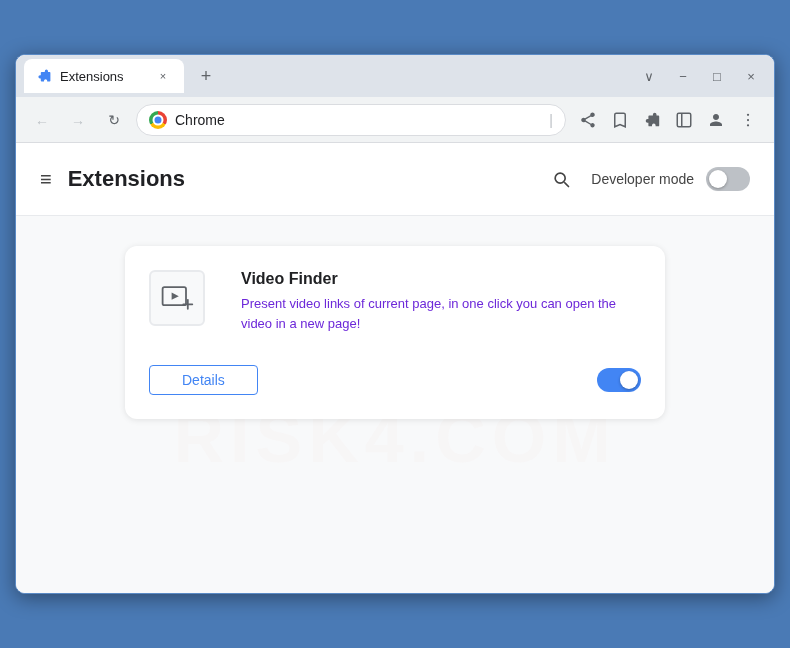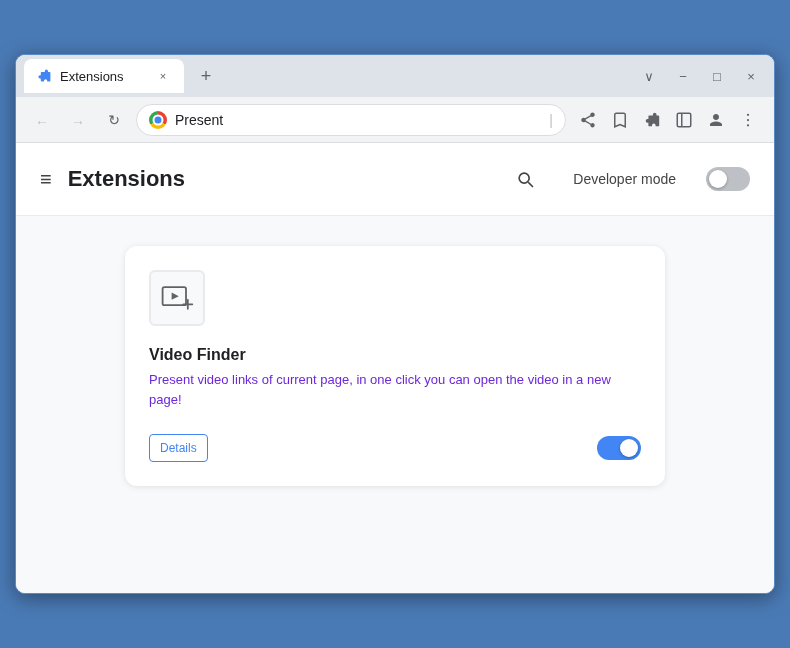--- a/index.html
+++ b/index.html
@@ -247,21 +247,21 @@
 
     .extensions-title {
       font-size: 22px;
       font-weight: 600;
       color: #202124;
     }
 
     .ext-header-right {
       display: flex;
       align-items: center;
-      gap: 30px;
+      gap: 12px;
     }
 
     .search-icon-btn {
       width: 36px;
       height: 36px;
       border-radius: 50%;
       display: flex;
       align-items: center;
       justify-content: center;
       color: #444;
@@ -308,23 +308,22 @@
       border-radius: 12px;
       padding: 24px;
       box-shadow: 0 1px 6px rgba(0,0,0,0.1);
       max-width: 540px;
       margin: 0 auto;
     }
 
     .card-top {
       display: flex;
       align-items: flex-start;
-      gap: 20px;
-      margin-bottom: 25px;
-      flex-direction: column;
+      gap: 36px;
+      margin-bottom: 32px;
     }
 
     .ext-icon {
       width: 56px;
       height: 56px;
       flex-shrink: 0;
       border: 2px solid #e8eaed;
       border-radius: 6px;
       display: flex;
       align-items: center;
@@ -357,23 +356,23 @@
     .card-bottom {
       display: flex;
       align-items: center;
       gap: 12px;
     }
 
     .card-btn {
       border: 1px solid #4285f4;
       background: #ffffff;
       color: #4285f4;
-      font-size: 12px;
+      font-size: 14px;
       font-weight: 500;
-      padding: 6px 10px;
+      padding: 6px 32px;
       border-radius: 4px;
       cursor: pointer;
     }
 
     .card-spacer { flex: 1; }
 
     .toggle-switch-blue {
       width: 44px;
       height: 24px;
       background: #4285f4;
@@ -418,21 +417,21 @@
     </div>
   </div>
 
   <div class="nav-bar">
     <div class="nav-btn disabled">←</div>
     <div class="nav-btn disabled">→</div>
     <div class="nav-btn">↻</div>
 
     <div class="address-bar">
       <div class="chrome-logo"></div>
-      <span class="address-text">Present</span>
+      <span class="address-text">Chrome</span>
       <span class="address-sep">|</span>
     </div>
 
     <div class="nav-icons">
 
       <div class="nav-icon-btn">
         <svg width="18" height="18" viewBox="0 0 24 24" fill="none">
           <path d="M18 16.08c-.76 0-1.44.3-1.96.77L8.91 12.7c.05-.23.09-.46.09-.7 0-.24-.04-.47-.09-.7l7.05-4.11c.54.5 1.25.81 2.04.81 1.66 0 3-1.34 3-3s-1.34-3-3-3-3 1.34-3 3c0 .24.04.47.09.7L8.04 9.81C7.5 9.31 6.79 9 6 9c-1.66 0-3 1.34-3 3s1.34 3 3 3c.79 0 1.5-.31 2.04-.81l7.12 4.16c-.05.21-.08.43-.08.65 0 1.61 1.31 2.92 2.92 2.92 1.61 0 2.92-1.31 2.92-2.92s-1.31-2.92-2.92-2.92z" fill="#5f6368"></path>
         </svg>
       </div>

